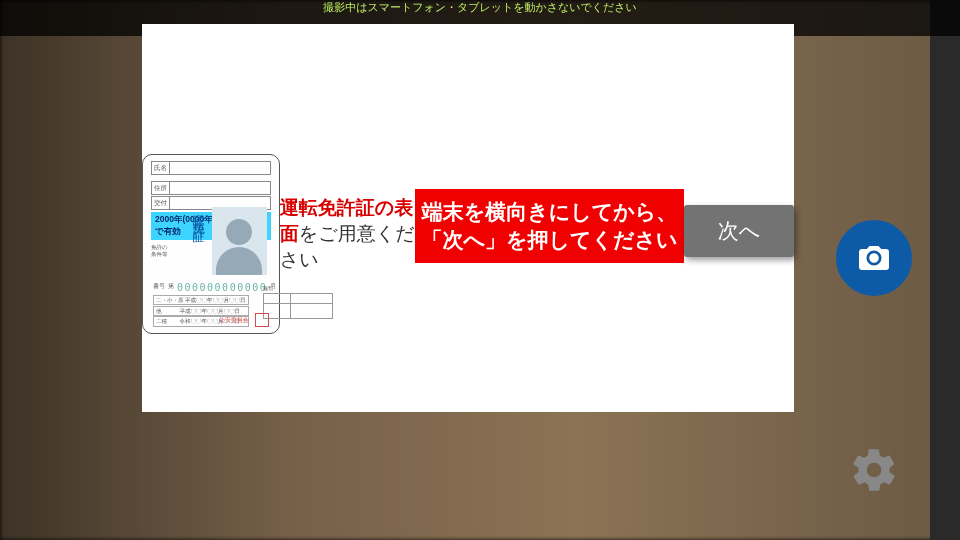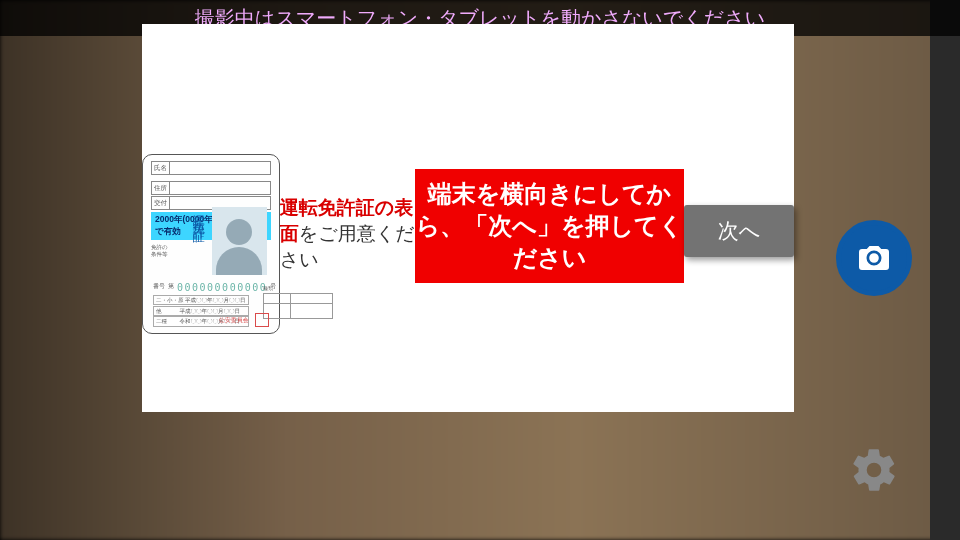--- a/index.html
+++ b/index.html
@@ -22,24 +22,24 @@
       filter: blur(2px);
     }
     .top-bar {
       position: absolute;
       top: 0;
       left: 0;
       right: 0;
       height: 36px;
       background: rgba(0,0,0,0.75);
       display: flex;
-      align-items: center;
+      align-items: flex-start;
       justify-content: center;
-      color: #f0abfc;
-      font-size: 20px;
+      color: #bef264;
+      font-size: 11px;
       z-index: 10;
     }
     .right-strip {
       position: absolute;
       right: 0;
       top: 0;
       bottom: 0;
       width: 30px;
       background: #2a2a2a;
       z-index: 9;
@@ -243,21 +243,21 @@
     }
     .instruction-emphasis {
       color: #d90000;
       font-weight: bold;
     }
     .warning-banner {
       margin-top: 16px;
       width: 610px;
       background: #f00000;
       color: #fff;
-      font-size: 24px;
+      font-size: 21px;
       font-weight: bold;
       text-align: center;
       padding: 9px 0;
     }
     .next-btn {
       margin-top: 26px;
       width: 250px;
       height: 52px;
       background: #737373;
       color: #fff;

